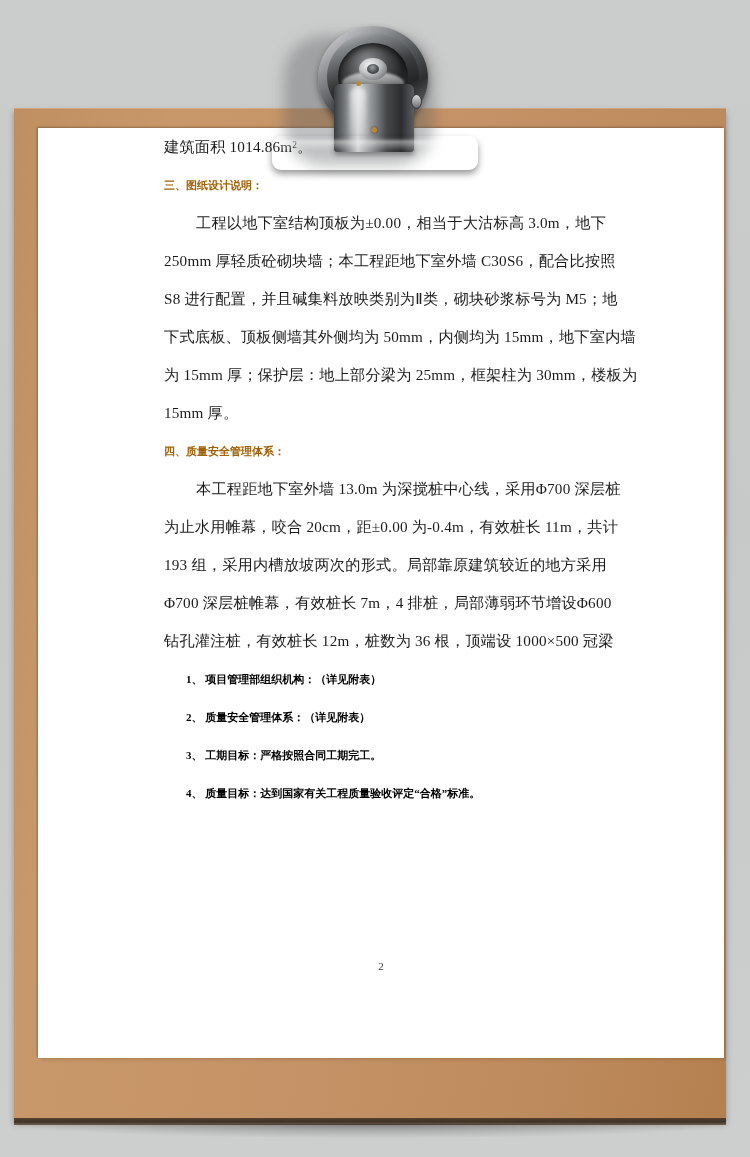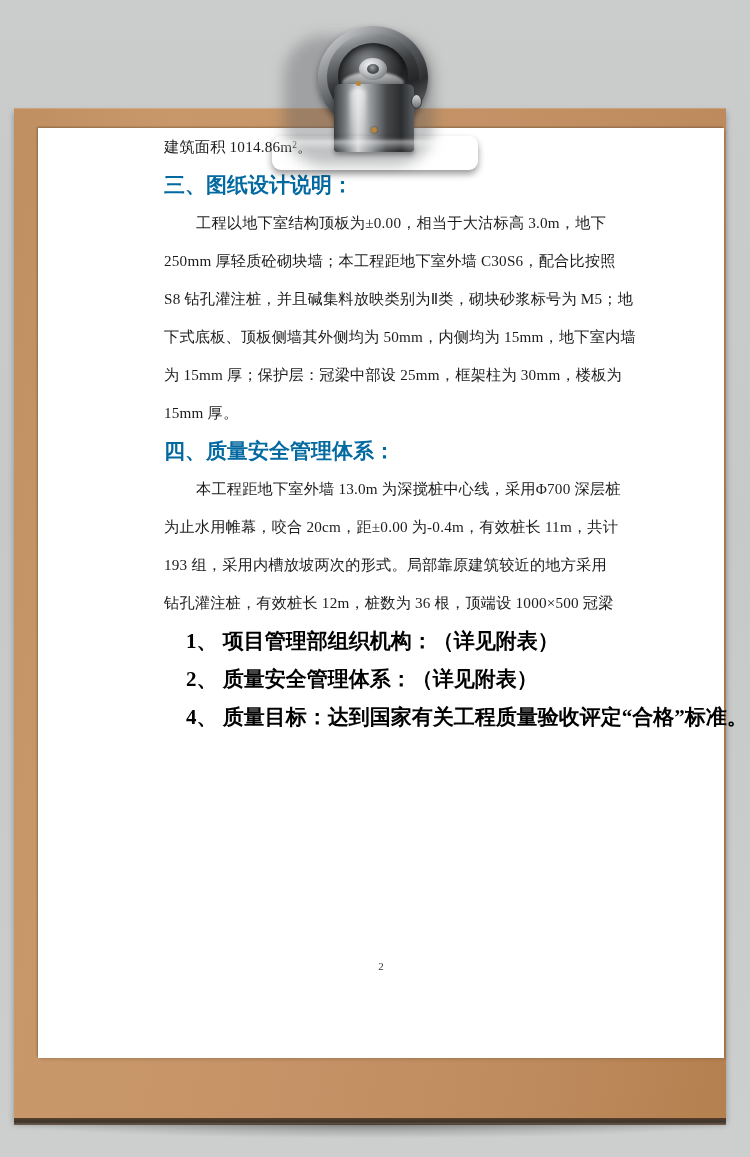--- a/index.html
+++ b/index.html
@@ -229,28 +229,28 @@
   }
   .line {
     font-size: 15.2px;
     line-height: 38px;
     color: #1b1b1b;
     white-space: nowrap;
     letter-spacing: 0.2px;
   }
   .heading {
     font-weight: bold;
-    font-size: 21px;
+    font-size: 11px;
     line-height: 38px;
-    color: #0369a1;
+    color: #a16207;
     white-space: nowrap;
   }
   .listitem {
     font-weight: bold;
-    font-size: 21px;
+    font-size: 11px;
     line-height: 38px;
     color: #000;
     white-space: nowrap;
     padding-left: 22px;
   }
   .indent {
     padding-left: 32px;
   }
   #pagenum {
     position: absolute;
@@ -271,31 +271,33 @@
   <div id="board-bottom-edge"></div>
   <div id="board-shadow"></div>
 
   <div id="paper">
     <div id="doc">
       <div class="tblock" id="text-block">
           <div class="line">建筑面积 1014.86m²。</div>
           <div class="heading">三、图纸设计说明：</div>
           <div class="line indent">工程以地下室结构顶板为±0.00，相当于大沽标高 3.0m，地下</div>
           <div class="line">250mm 厚轻质砼砌块墙；本工程距地下室外墙 C30S6，配合比按照</div>
-          <div class="line">S8 钻孔灌注桩，并且碱集料放映类别为Ⅱ类，砌块砂浆标号为 M5；地</div>
+          <div class="line">S8 进行配置，并且碱集料放映类别为Ⅱ类，砌块砂浆标号为 M5；地</div>
           <div class="line">下式底板、顶板侧墙其外侧均为 50mm，内侧均为 15mm，地下室内墙</div>
-          <div class="line">为 15mm 厚；保护层：冠梁中部设 25mm，框架柱为 30mm，楼板为</div>
+          <div class="line">为 15mm 厚；保护层：地上部分梁为 25mm，框架柱为 30mm，楼板为</div>
           <div class="line">15mm 厚。</div>
           <div class="heading">四、质量安全管理体系：</div>
           <div class="line indent">本工程距地下室外墙 13.0m 为深搅桩中心线，采用Φ700 深层桩</div>
           <div class="line">为止水用帷幕，咬合 20cm，距±0.00 为-0.4m，有效桩长 11m，共计</div>
           <div class="line">193 组，采用内槽放坡两次的形式。局部靠原建筑较近的地方采用</div>
+          <div class="line">Φ700 深层桩帷幕，有效桩长 7m，4 排桩，局部薄弱环节增设Φ600</div>
           <div class="line">钻孔灌注桩，有效桩长 12m，桩数为 36 根，顶端设 1000×500 冠梁</div>
           <div class="listitem">1、 项目管理部组织机构：（详见附表）</div>
           <div class="listitem">2、 质量安全管理体系：（详见附表）</div>
+          <div class="listitem">3、 工期目标：严格按照合同工期完工。</div>
           <div class="listitem">4、 质量目标：达到国家有关工程质量验收评定“合格”标准。</div>
         </div>
       <div id="pagenum">2</div>
     </div>
   </div>
 
   <div id="clip">
     <div class="clip-shadow-back"></div>
     <div class="clip-disc-outer"></div>
     <div class="clip-disc-mid"></div>

